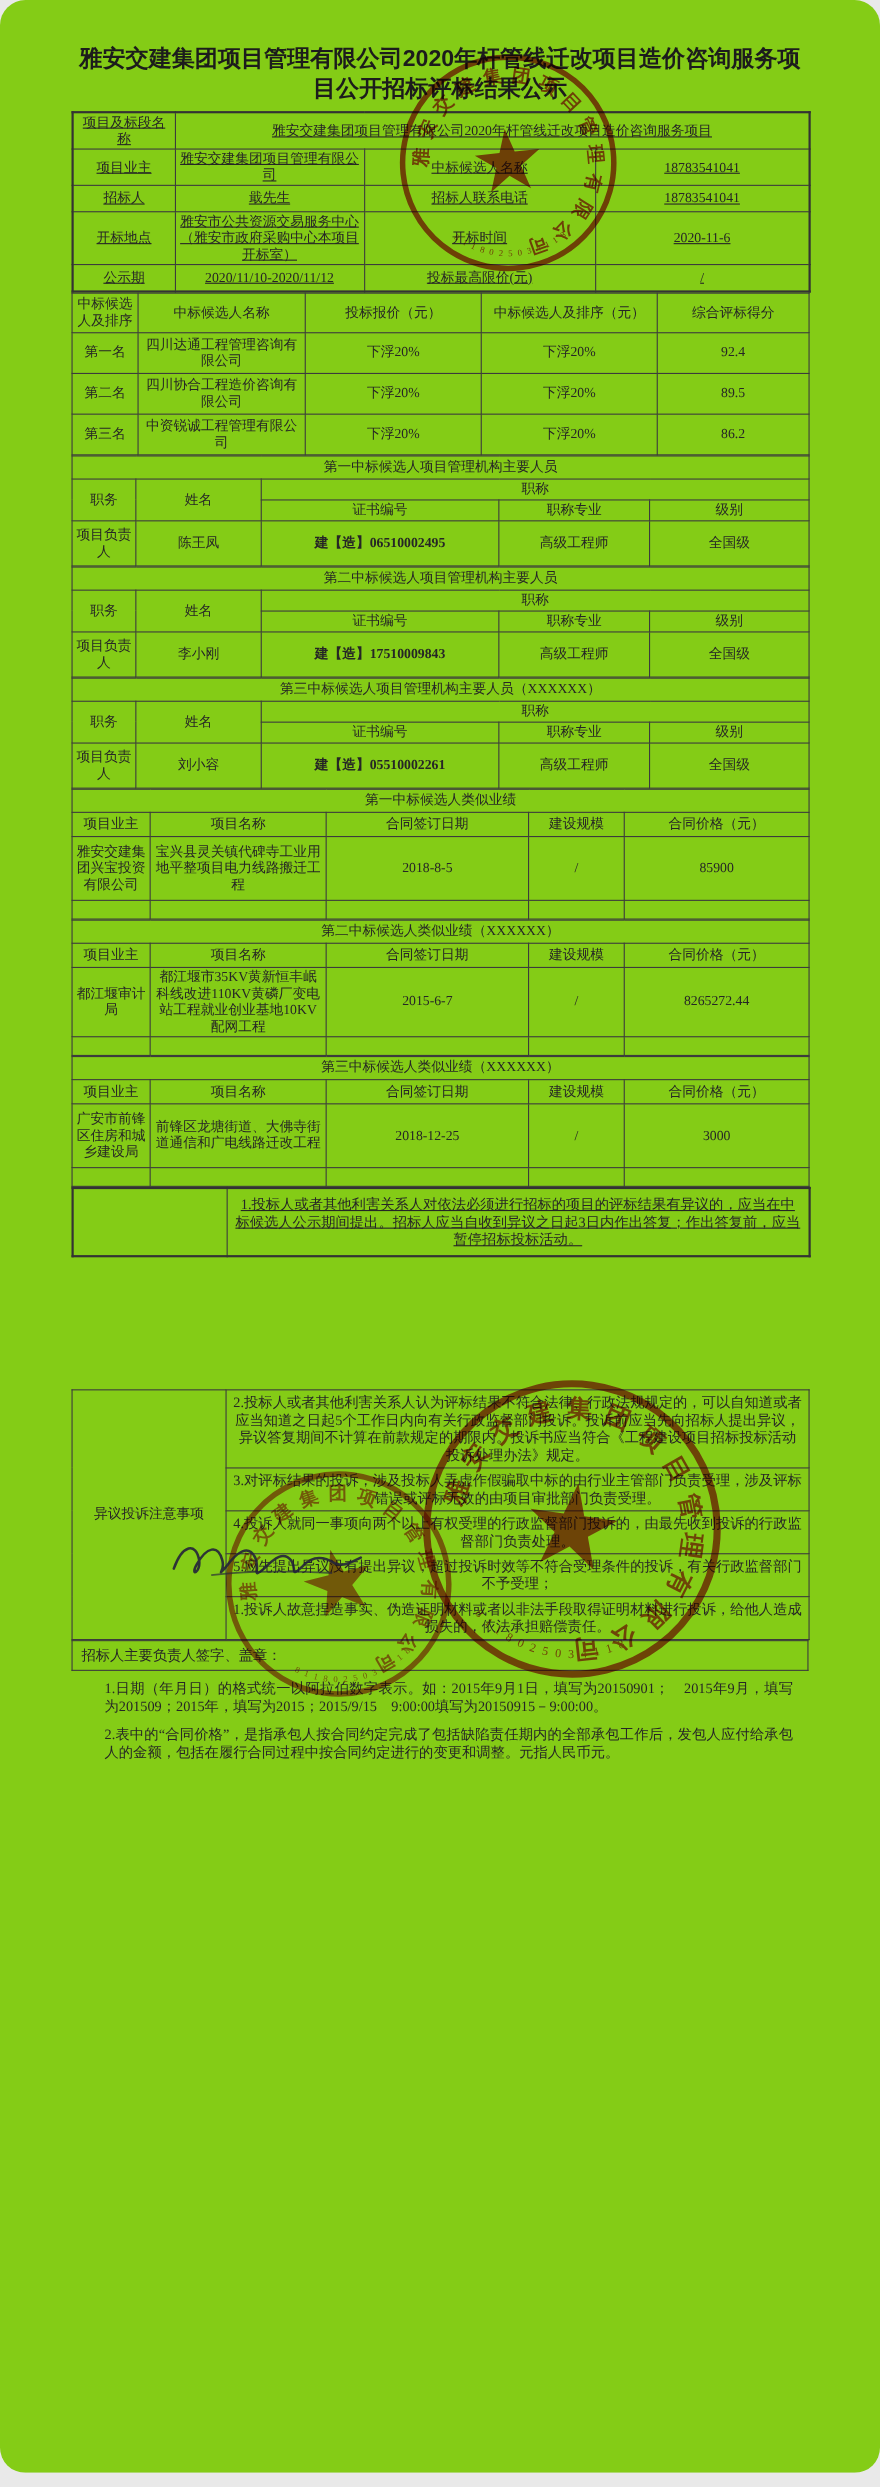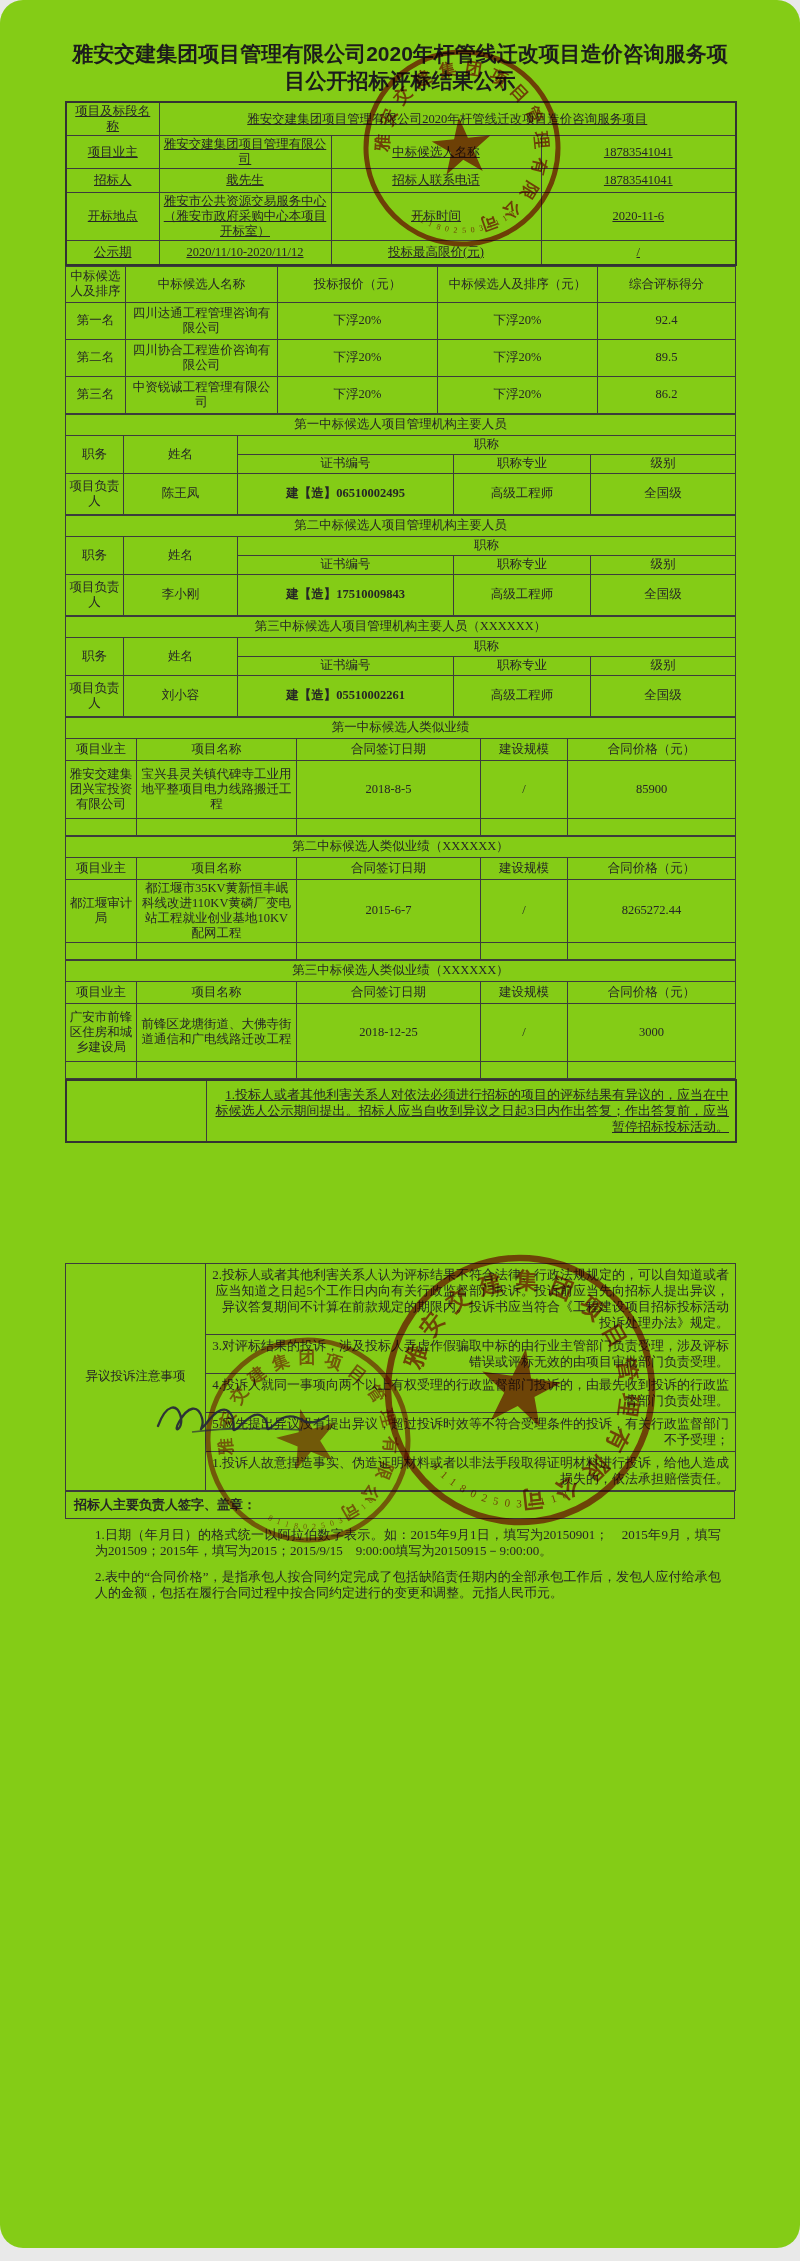--- a/index.html
+++ b/index.html
@@ -9,22 +9,22 @@
   .title{font-family:"Liberation Sans",sans-serif;font-weight:bold;font-size:21px;
          line-height:27px;text-align:center;margin:0 0 7px 0;color:#1c1c1c;}
   table{border-collapse:collapse;table-layout:fixed;width:670px;}
   td,th{border:1px solid #3c3c3c;font-size:12.5px;line-height:15px;text-align:center;
         vertical-align:middle;padding:1px 3px;font-weight:normal;word-break:break-all;}
   table.outer2{border:2px solid #333;text-decoration:underline;}
   .lbl{background:transparent;}
   .sechead td{height:18px;font-size:12.5px;margin-top:48px;}
   .bold{font-weight:bold;}
   .small-h td{height:16px;}
-  .notice-txt{text-align:right;font-size:13px;line-height:16px;padding:3px 6px;}
-  .sig-row td{text-align:left;font-size:13px;height:24px;padding-left:8px;font-weight:bold;}
+  .notice-txt{text-align:center;font-size:13px;line-height:16px;padding:3px 6px;}
+  .sig-row td{text-align:left;font-size:13px;height:24px;padding-left:8px;}
   .footnotes{margin-top:8px;font-size:13px;line-height:16px;}
   .fn{padding:0 14px 0 30px;text-align:justify;margin:0 0 10px 0;}
   .seal{position:absolute;mix-blend-mode:multiply;pointer-events:none;}
   .sig{position:absolute;pointer-events:none;z-index:6;}
   .gap{height:120px;}
 </style>
 </head>
 <body>
 
 <div class="page">

